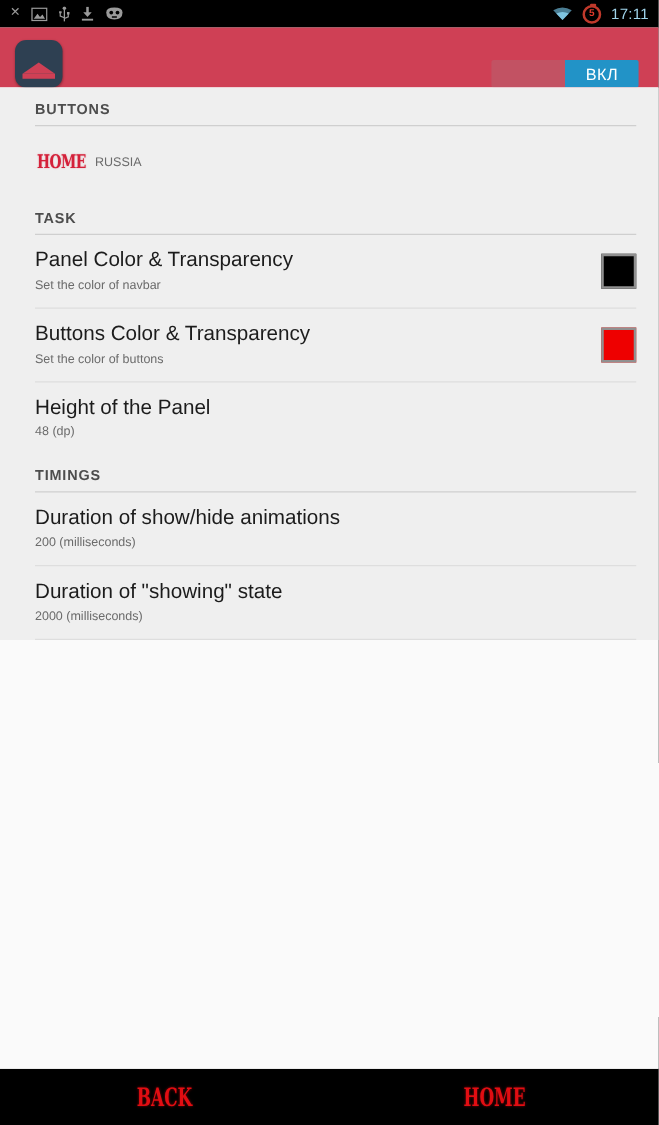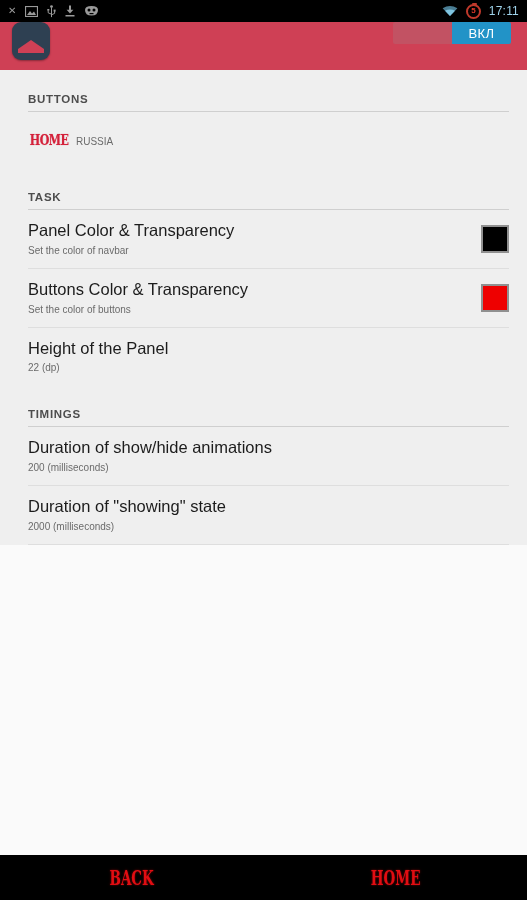--- a/index.html
+++ b/index.html
@@ -87,21 +87,21 @@
     height: 2px;
     background: #c0392b;
     border-radius: 1px;
   }
 
   
   .appbar {
     height: 48px;
     background: #cf4055;
     display: flex;
-    align-items: flex-start;
+    align-items: flex-end;
     padding: 0 12px 0 12px;
     flex: 0 0 auto;
     box-sizing: border-box;
     position: relative;
     gap: 18px;
   }
   .app-icon {
     width: 38px;
     height: 38px;
     border-radius: 9px;
@@ -161,21 +161,21 @@
     flex: 1 1 auto;
     background: #fafafa;
     overflow: hidden;
     position: relative;
   }
   .list {
     background: #efefef;
     padding-bottom: 0;
   }
   .section-header {
-    padding: 23px 16px 4px 28px;
+    padding: 12px 16px 4px 28px;
     font-size: 11.5px;
     font-weight: bold;
     color: #4d4d4d;
     letter-spacing: 0.7px;
   }
   .section-rule {
     height: 1px;
     background: #cfcfcf;
     margin: 2px 18px 0 28px;
   }
@@ -355,21 +355,21 @@
           <div class="row-title">Buttons Color &amp; Transparency</div>
           <div class="row-sub">Set the color of buttons</div>
         </div>
         <div class="swatch" style="background:#ee0000"></div>
       </div>
       <div class="row-divider"></div>
 
       <div class="row">
         <div class="row-text">
           <div class="row-title">Height of the Panel</div>
-          <div class="row-sub">22 (dp)</div>
+          <div class="row-sub">48 (dp)</div>
         </div>
       </div>
 
       <div class="section-header">TIMINGS</div>
       <div class="section-rule"></div>
 
       <div class="row">
         <div class="row-text">
           <div class="row-title">Duration of show/hide animations</div>
           <div class="row-sub">200 (milliseconds)</div>

